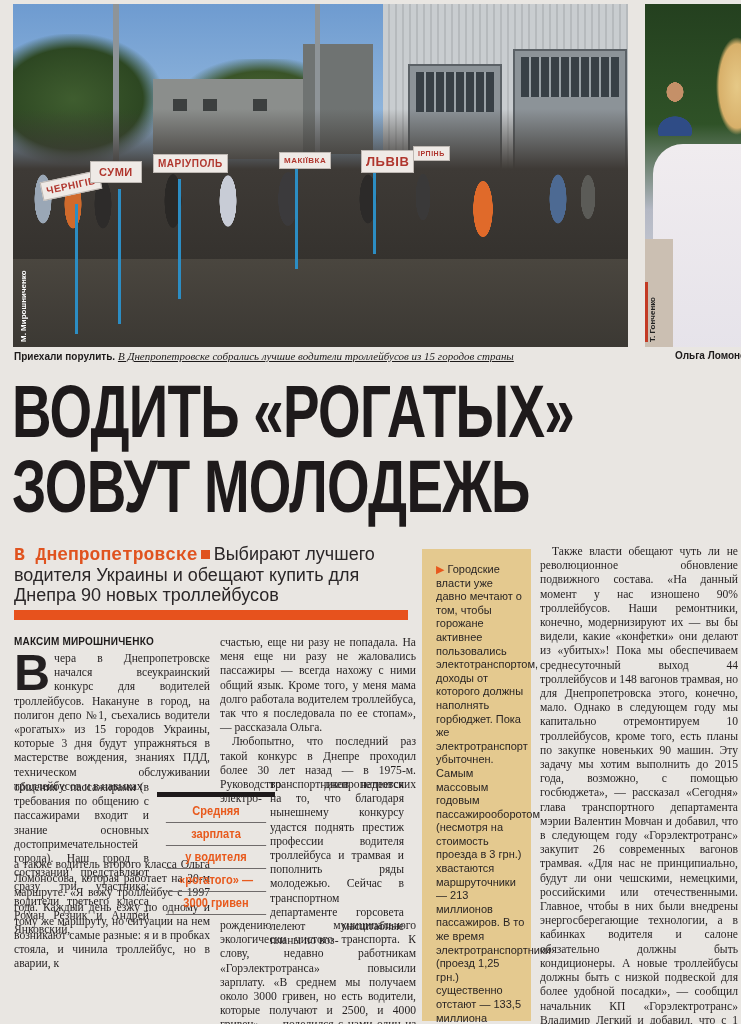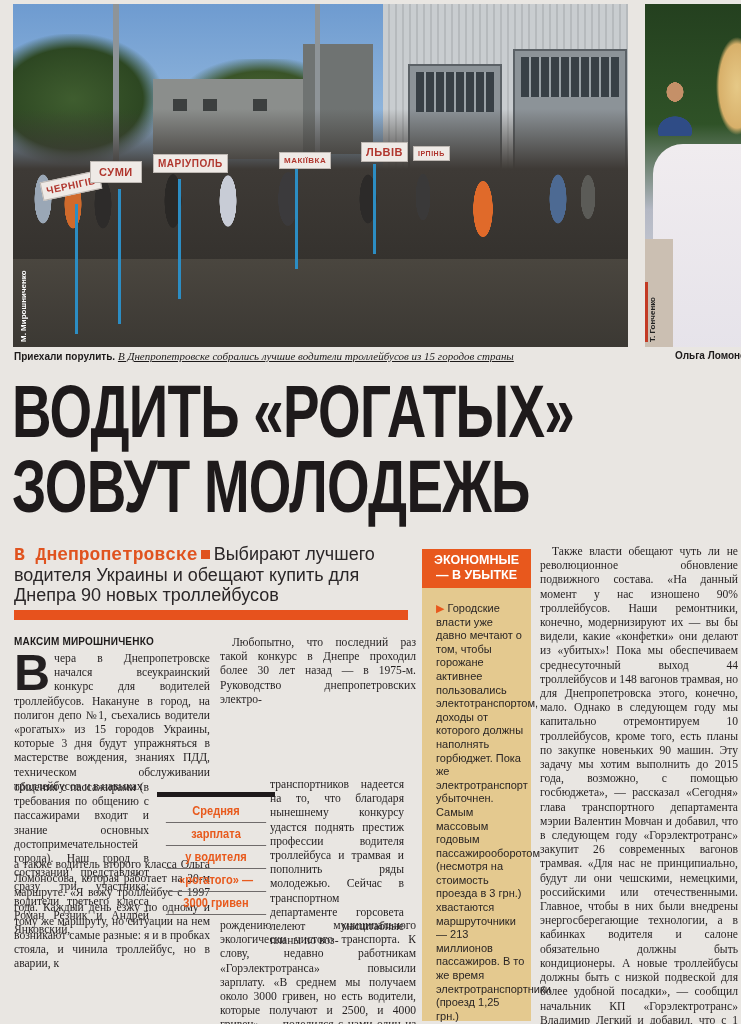--- a/index.html
+++ b/index.html
@@ -152,21 +152,21 @@
   <div class="sign-stick" style="left:62px;top:200px;height:130px"></div>
   <div class="sign-stick" style="left:105px;top:185px;height:135px"></div>
   <div class="sign-stick" style="left:165px;top:175px;height:120px"></div>
   <div class="sign-stick" style="left:282px;top:165px;height:100px"></div>
   <div class="sign-stick" style="left:360px;top:160px;height:90px"></div>
 
   <div class="sign" style="left:28px;top:172px;transform:rotate(-12deg)">ЧЕРНІГІВ</div>
   <div class="sign" style="left:77px;top:157px;font-size:11px;padding:4px 8px">СУМИ</div>
   <div class="sign" style="left:140px;top:150px">МАРІУПОЛЬ</div>
   <div class="sign" style="left:266px;top:148px;font-size:8px">МАКІЇВКА</div>
-  <div class="sign" style="left:348px;top:138px;font-size:11px">ЛЬВІВ</div>
+  <div class="sign" style="left:348px;top:146px;font-size:13px">ЛЬВІВ</div>
   <div class="sign" style="left:400px;top:142px;font-size:7px">ІРПІНЬ</div>
 
   <div class="credit-v" style="left:6px;top:338px">М. Мирошниченко</div>
 </div>
 
 <div class="photo-side">
   <div class="man"></div>
   <div class="shirt"></div>
   <div class="blonde"></div>
   <div class="card"></div>
@@ -208,34 +208,31 @@
 <div class="quote-box">
   <div class="topbar"></div>
   <div class="ql">Средняя</div>
   <div class="ql">зарплата</div>
   <div class="ql">у водителя</div>
   <div class="ql">«рогатого» —</div>
   <div class="ql">3000 гривен</div>
 </div>
 
 <div class="col" style="left:220px;top:636px;width:196px">
+  <p>счастью, еще ни разу не попадала. На меня еще ни разу не жаловались пассажиры — всегда нахожу с ними общий язык. Кроме того, у меня мама долго работала водителем троллейбуса, так что я последовала по ее стопам», — рассказала Ольга.</p>
   <p class="indent">Любопытно, что последний раз такой конкурс в Днепре проходил более 30 лет назад — в 1975-м. Руководство днепропетровских электро-</p>
 </div>
 <div class="col" style="left:270px;top:778px;width:134px">
   <p>транспортников надеется на то, что благодаря нынешнему конкурсу удастся поднять престиж профессии водителя троллейбуса и трамвая и пополнить ряды молодежью. Сейчас в транспортном департаменте горсовета лелеют масштабные планы по воз-</p>
 </div>
 <div class="col" style="left:220px;top:919px;width:196px">
   <p>рождению муниципального экологически чистого транспорта. К слову, недавно работникам «Горэлектротранса» повысили зарплату. «В среднем мы получаем около 3000 гривен, но есть водители, которые получают и 2500, и 4000 гривен», — поделился с нами один из водителей.</p>
 </div>
 
 <div class="sidebar">
-  <div class="head">
-    <div>ЭКОНОМНЫЕ</div>
-    <div>— В УБЫТКЕ</div>
-  </div>
   <div class="body">
     <span class="arrow">▶</span>
     <span>Городские власти уже давно мечтают о том, чтобы горожане активнее пользовались электотранспортом, доходы от которого должны наполнять горбюджет. Пока же электротранспорт убыточнен. Самым массовым годовым пассажирооборотом (несмотря на стоимость проезда в 3 грн.) хвастаются маршруточники — 213 миллионов пассажиров. В то же время электротранспортники (проезд 1,25 грн.) существенно отстают — 133,5 миллиона пассажиров.</span>
   </div>
 </div>
 
 <div class="col" style="left:540px;top:545px;width:198px">
   <p class="indent">Также власти обещают чуть ли не революционное обновление подвижного состава. «На данный момент у нас изношено 90% троллейбусов. Наши ремонтники, конечно, модернизируют их — вы бы видели, какие «конфетки» они делают из «убитых»! Пока мы обеспечиваем среднесуточный выход 44 троллейбусов и 148 вагонов трамвая, но для Днепропетровска этого, конечно, мало. Однако в следующем году мы капитально отремонтируем 10 троллейбусов, кроме того, есть планы по закупке новеньких 90 машин. Эту задачу мы хотим выполнить до 2015 года, возможно, с помощью госбюджета», — рассказал «Сегодня» глава транспортного департамента мэрии Валентин Мовчан и добавил, что в следующем году «Горэлектротранс» закупит 26 современных вагонов трамвая. «Для нас не принципиально, будут ли они чешскими, немецкими, российскими или отечественными. Главное, чтобы в них были внедрены энергосберегающие технологии, а в кабинках водителя и салоне обязательно должны быть кондиционеры. А новые троллейбусы должны быть с низкой подвеской для более удобной посадки», — сообщил начальник КП «Горэлектротранс» Владимир Легкий и добавил, что с 1 октября возобновит работу давно забытый 7-й трамвайный маршрут «ДИИТ — Речпорт».</p>
 </div>
 

